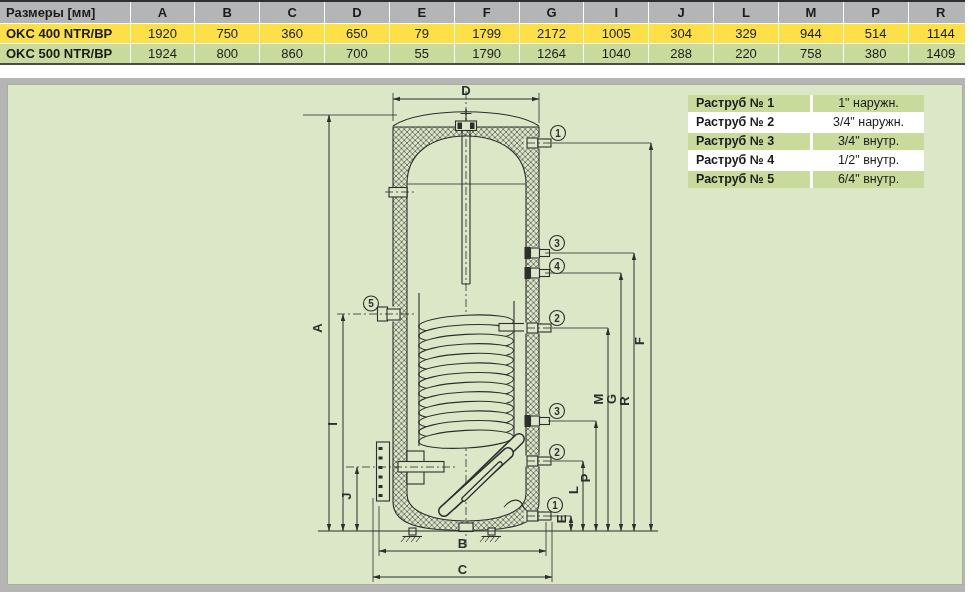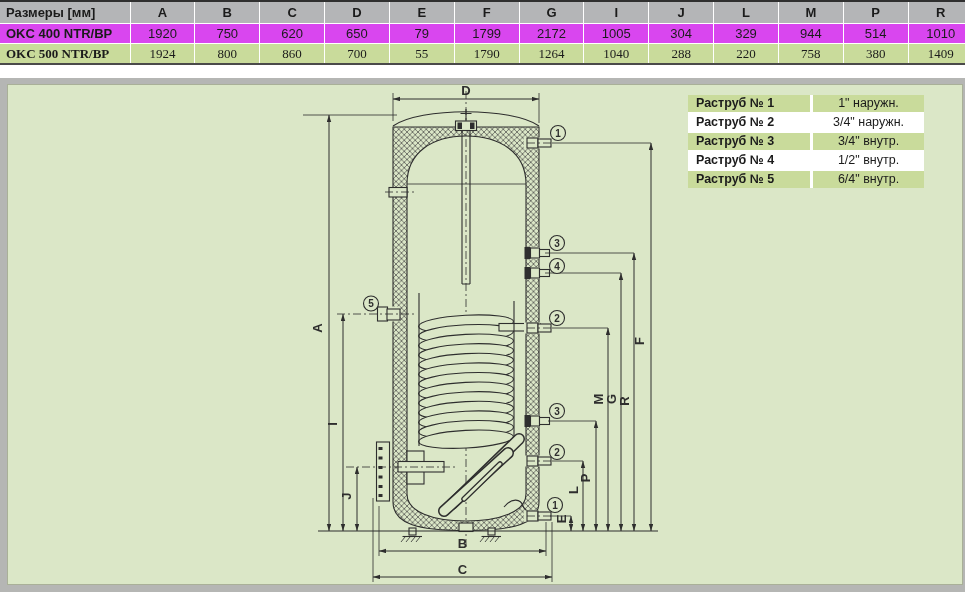--- a/index.html
+++ b/index.html
@@ -14,22 +14,22 @@
          font-family:"Liberation Sans",sans-serif;color:#1b1b1b;}
 
   
   table.dims{position:absolute;top:0;left:0;width:973px;border-collapse:collapse;table-layout:fixed;
              border-top:2px solid #2f2f2f;border-bottom:2px solid #4a4a4a;}
   table.dims td{height:19px;line-height:19px;text-align:center;font-size:13px;padding:0;
                 border-left:1px solid #fff;white-space:nowrap;overflow:hidden;}
   table.dims td.first{text-align:left;padding-left:6px;font-weight:bold;border-left:none;}
   table.dims tr.hdr td{background:var(--table_header_bg);font-weight:bold;height:21px;line-height:21px;
                        border-bottom:1px solid #fff;}
-  table.dims tr.rw td{background:#d946ef;border-bottom:1px solid #fff;}
-  table.dims tr.rg td{background:var(--row_green);font-family:Liberation Serif, serif;}
+  table.dims tr.rw td{background:#fde047;border-bottom:1px solid #fff;}
+  table.dims tr.rg td{background:var(--row_green);}
 
   
   .backdrop{position:absolute;left:0;top:78px;width:973px;height:514px;background:var(--backdrop);}
   .panel{position:absolute;left:7px;top:84px;width:956px;height:501px;background:var(--panel_bg);
          border:1px solid #a9b098;box-sizing:border-box;}
 
   
   table.sockets{position:absolute;top:95px;left:688px;width:236px;border-collapse:collapse;}
   table.sockets td{height:17px;line-height:17px;font-size:12.5px;padding:0;white-space:nowrap;}
   table.sockets td.lab{font-weight:bold;padding-left:8px;width:114px;}
@@ -87,31 +87,31 @@
       <td>J</td>
       <td>L</td>
       <td>M</td>
       <td>P</td>
       <td>R</td>
     </tr>
     <tr class="rw">
       <td class="first">OKC 400 NTR/BP</td>
       <td>1920</td>
       <td>750</td>
-      <td>620</td>
+      <td>360</td>
       <td>650</td>
       <td>79</td>
       <td>1799</td>
       <td>2172</td>
       <td>1005</td>
       <td>304</td>
       <td>329</td>
       <td>944</td>
       <td>514</td>
-      <td>1010</td>
+      <td>1144</td>
     </tr>
     <tr class="rg">
       <td class="first">OKC 500 NTR/BP</td>
       <td>1924</td>
       <td>800</td>
       <td>860</td>
       <td>700</td>
       <td>55</td>
       <td>1790</td>
       <td>1264</td>

